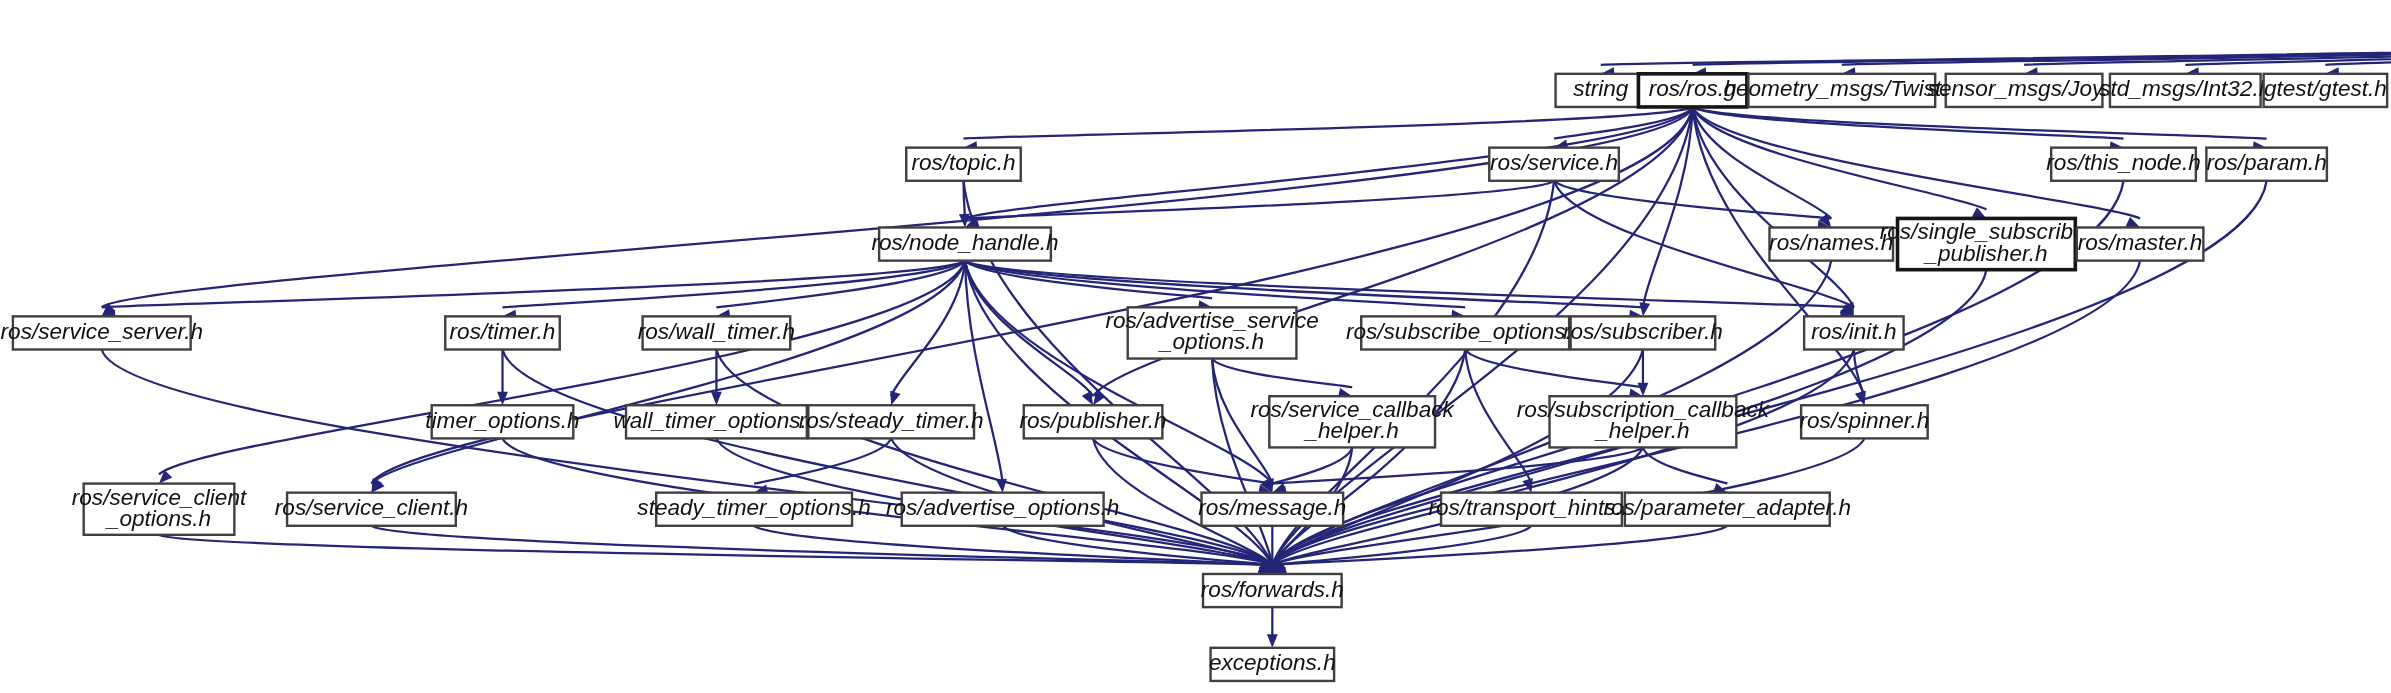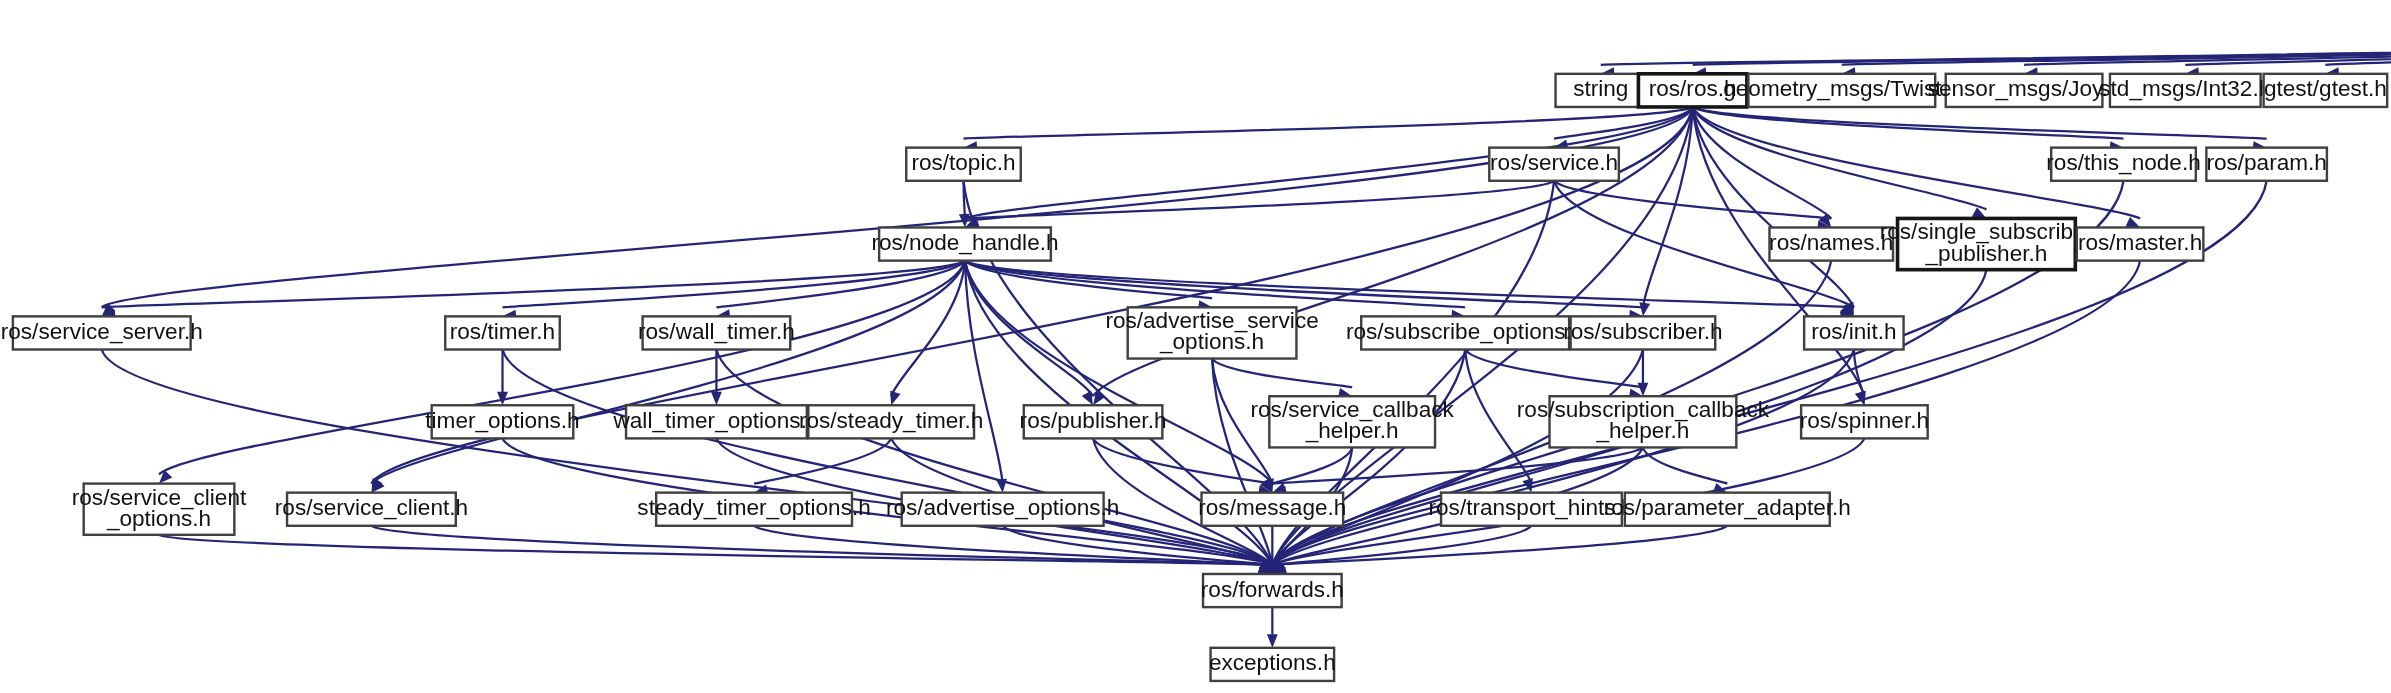--- a/index.html
+++ b/index.html
@@ -1,17 +1,17 @@
 <!DOCTYPE html>
 <html><head>
 <meta charset="utf-8">
 <style>
   html,body{margin:0;padding:0;background:#ffffff;}
   body{font-family:"Liberation Sans","DejaVu Sans",sans-serif;}
-  #graph-wrap{position:relative;width:2391px;height:693px;background:#fff;overflow:hidden;}
+  #graph-wrap{position:relative;width:2391px;height:693px;background:#fff;overflow:hidden;font-style:italic;}
   svg{display:block;}
   .node-box{fill:#ffffff;stroke:#404040;stroke-width:1.6;}
   .node-box.root{fill:#bfbfbf;stroke:#404040;stroke-width:2.2;}
   .node-box.thick{stroke:#161616;stroke-width:2.4;}
   .node-label{font-family:"Liberation Sans","DejaVu Sans",sans-serif;font-size:15px;fill:#111111;text-anchor:middle;dominant-baseline:middle;}
   .edge{fill:none;stroke:#252577;stroke-width:1.5;}
   .arrowhead{fill:#252577;}
 </style>
 </head>
 <body>

